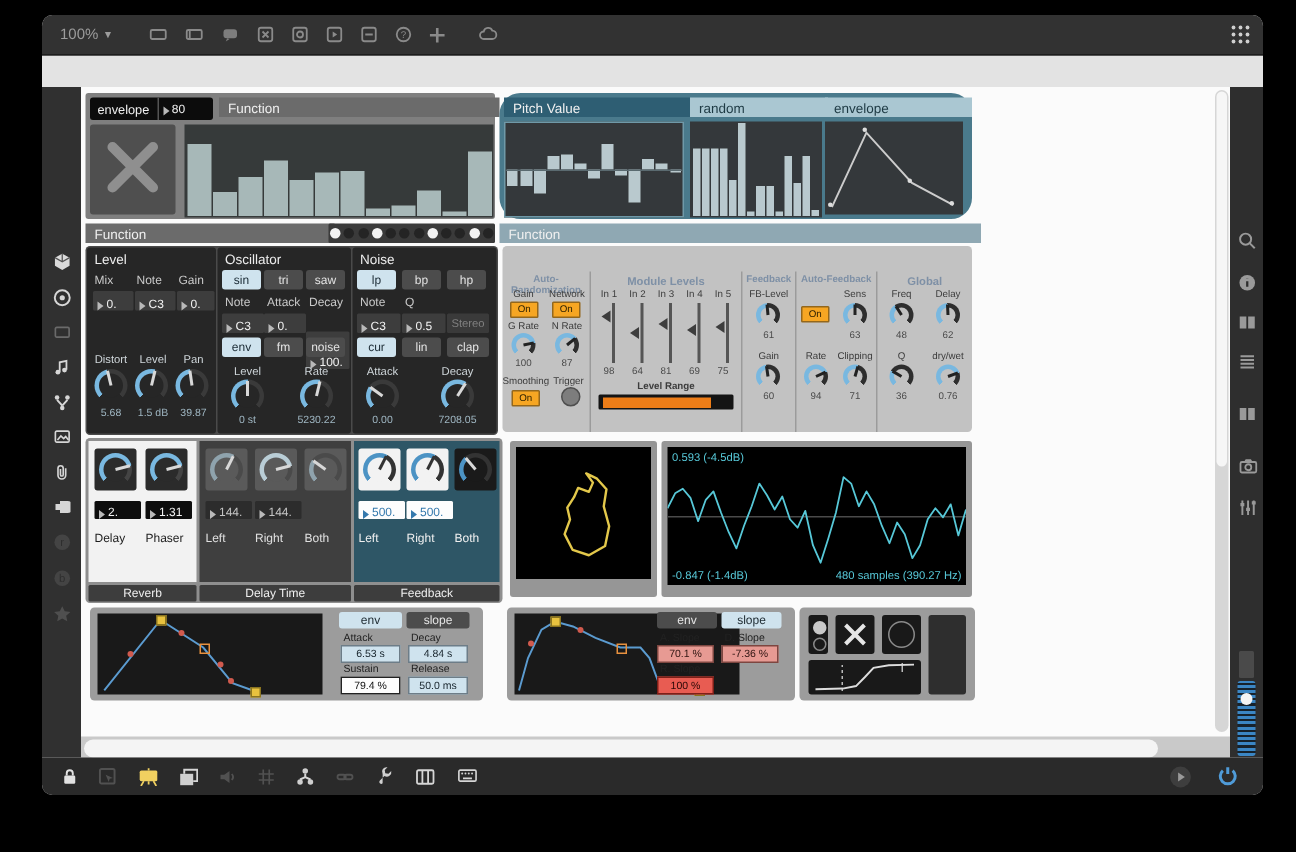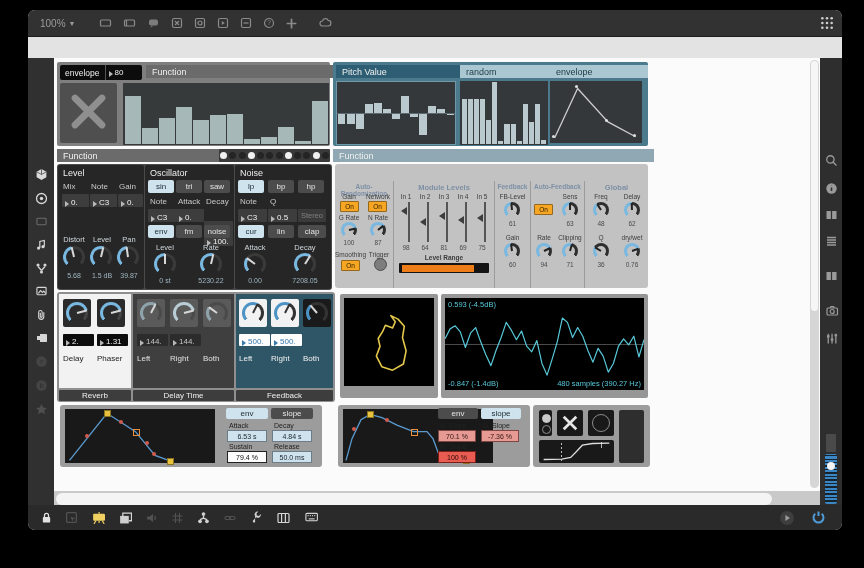--- a/index.html
+++ b/index.html
@@ -314,21 +314,21 @@
           <span class="d"></span>
           <span class="d"></span>
           <span class="d"></span>
           <span class="d on"></span>
           <span class="d"></span>
           <span class="d"></span>
           <span class="d on"></span>
           <span class="d"></span>
         </div>
 
-      <div class="abs" style="left:279px;top:4px;width:315px;height:84px;background:#4a7a8c;border-radius:2px">
+      <div class="abs" style="left:279px;top:4px;width:315px;height:84px;background:#4a7a8c;border-radius:14px">
         <div class="hdrbar abs" style="left:3px;top:3px;width:118px;height:13px;background:#2e5e73">
             <span>Pitch Value</span>
           </div>
         <div class="hdrbar abs" style="left:127px;top:3px;width:86px;height:13px;background:#aac7d2;color:#1e3a44">
             <span>random</span>
           </div>
         <div class="hdrbar abs" style="left:217px;top:3px;width:92px;height:13px;background:#aac7d2;color:#1e3a44">
             <span>envelope</span>
           </div>
         <div class="abs" style="left:3px;top:19px;width:118px;height:62px;background:#34383b;border:1px solid #6f99a8">

